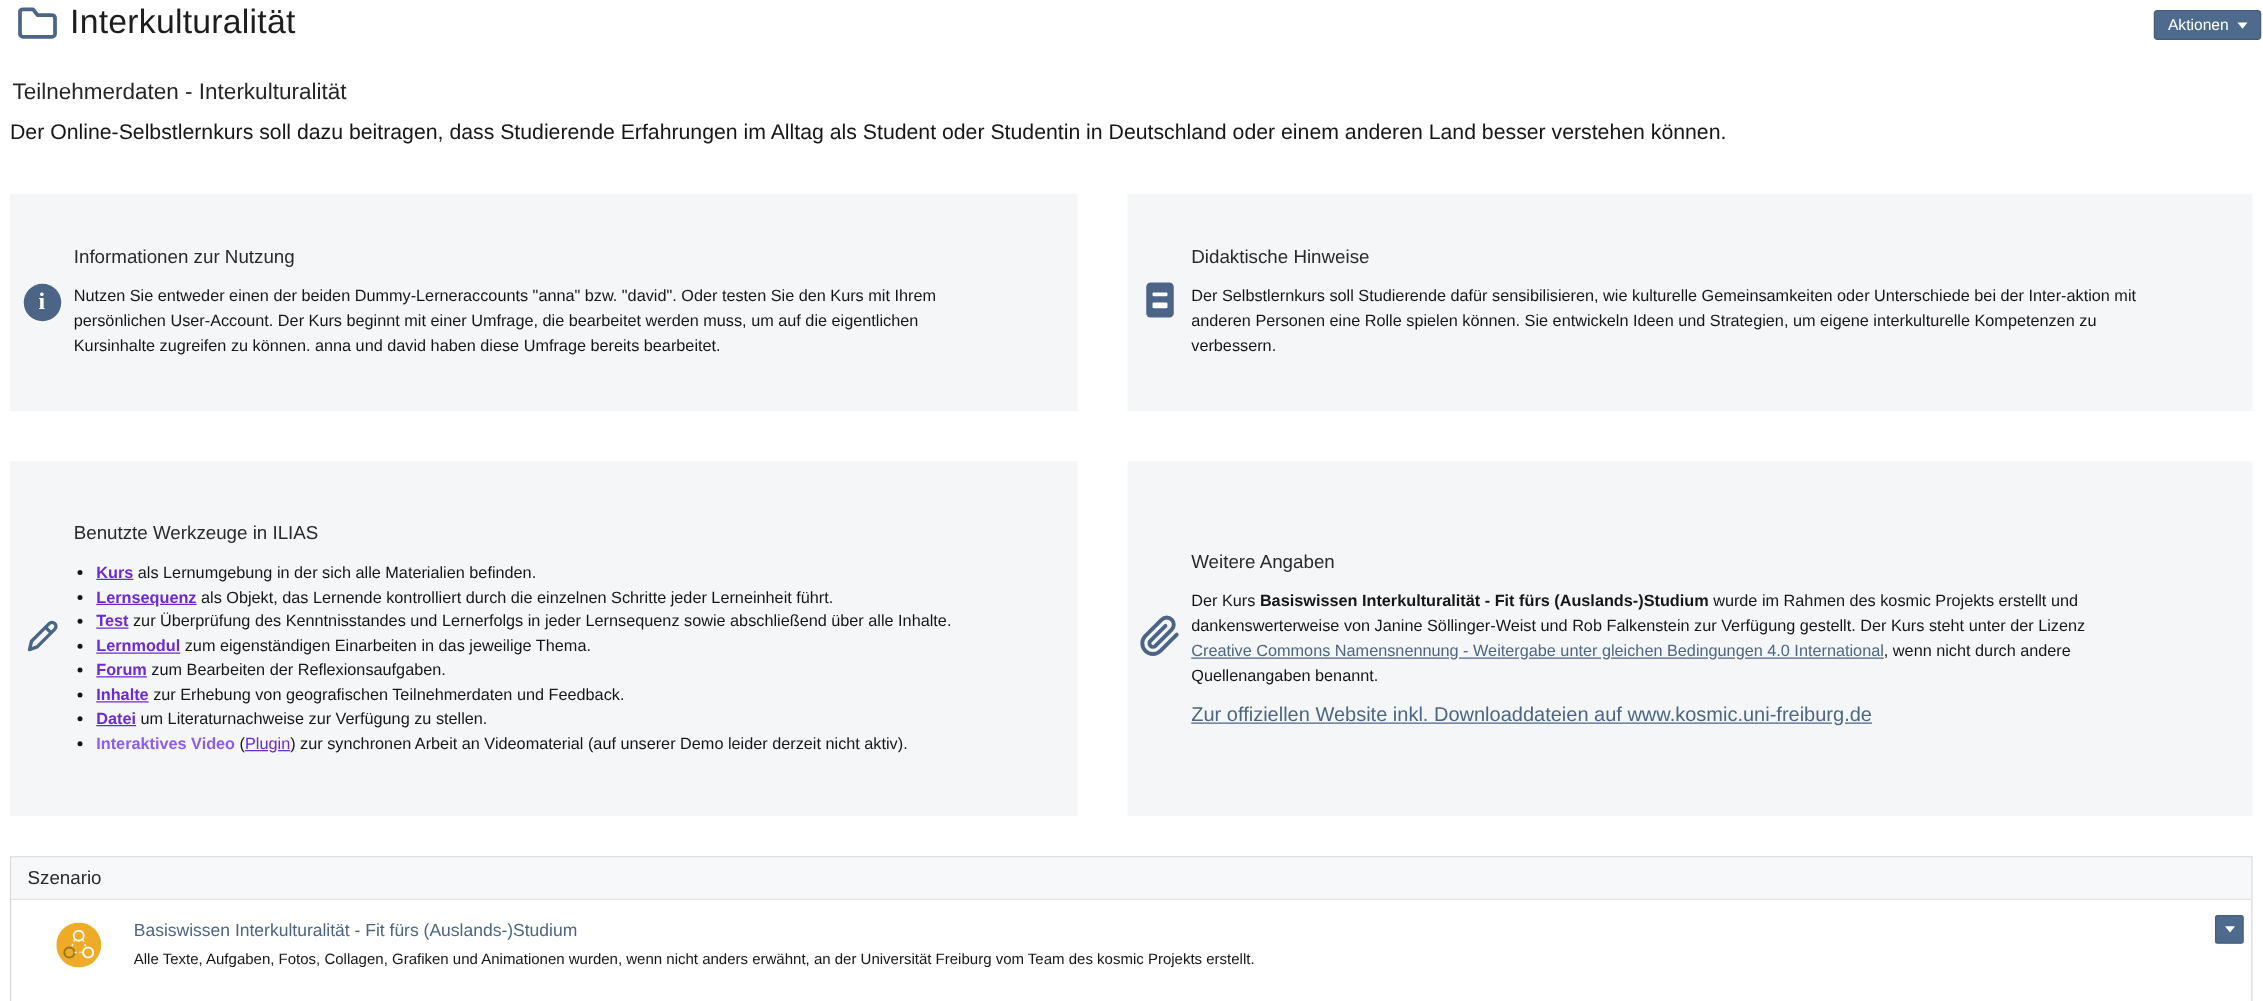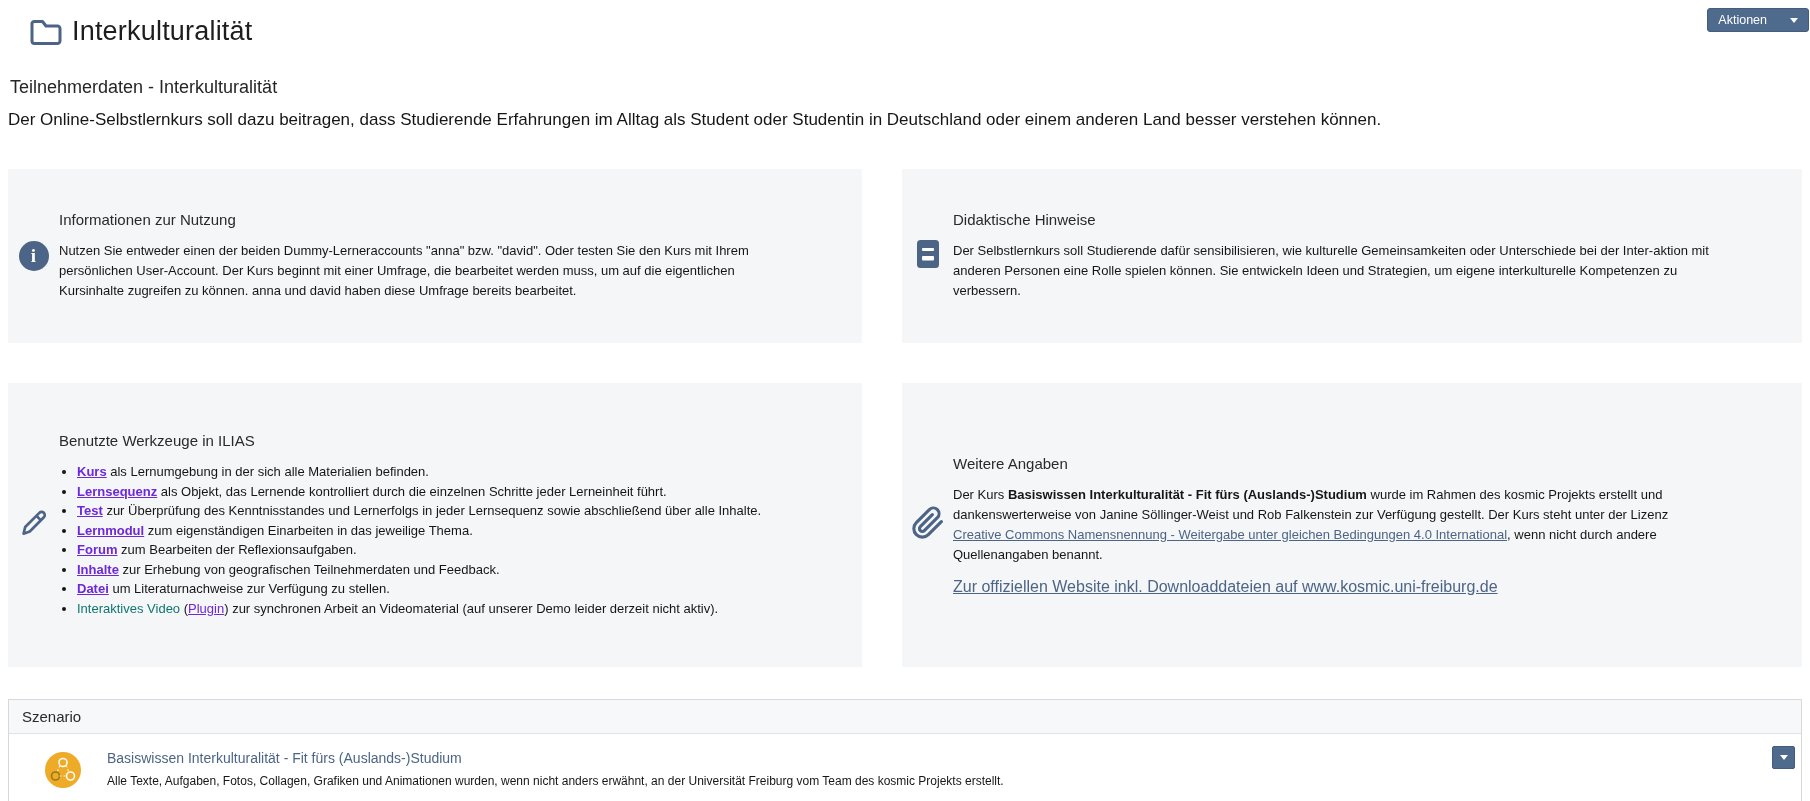--- a/index.html
+++ b/index.html
@@ -5,30 +5,30 @@
   * { box-sizing: border-box; }
   html, body { margin: 0; padding: 0; background: #ffffff; }
   body {
     width: 1810px; height: 801px; overflow: hidden;
     font-family: "Liberation Sans", "DejaVu Sans", sans-serif;
     color: #161616;
   }
   .page { position: relative; width: 100%; height: 100%; }
 
   
-  .obj-header { position: relative; padding: 16px 0 0 13px; margin-left: 16px; }
+  .obj-header { position: relative; padding: 2px 0 0 13px; }
   .title-row { display: flex; align-items: center; gap: 9px; }
   .folder-icon { display: inline-flex; width: 34px; height: 30px; }
   h1 { margin: 0; font-size: 27px; font-weight: 500; color: #1d1d1d; letter-spacing: 0.2px; }
   .subtitle { margin: 4px 0 0 41px; font-size: 13px; color: #1d1d1d; }
   .btn-actions {
     position: absolute; top: 8px; right: 1px;
     display: inline-flex; align-items: center;
     background: #4e6a8d; color: #fff; border: 1px solid #445d7c; border-radius: 3px;
-    font-family: inherit; font-size: 12.5px; padding: 4px 10px; cursor: pointer; gap: 16px;
+    font-family: inherit; font-size: 12.5px; padding: 4px 10px; cursor: pointer;
   }
   .caret {
     display: inline-block; width: 0; height: 0; margin-left: 7px;
     border-left: 4px solid transparent; border-right: 4px solid transparent;
     border-top: 5px solid #ffffff;
   }
 
   
   .content { padding: 0 8px; }
   h2 { margin: 30px 0 0 2px; font-size: 18px; font-weight: 400; color: #262626; }
@@ -55,21 +55,21 @@
     content: "i"; color: #fff; font-family: "Liberation Serif", serif;
     font-weight: 700; font-size: 19px; line-height: 1; margin-top: -1px;
   }
 
   
   .tools { margin: 0; padding-left: 18px; font-size: 13px; line-height: 19.5px; }
   .tools li { margin: 0; }
   a { cursor: pointer; }
   .tool-link { color: #6d28d9; font-weight: 700; text-decoration: underline; }
   .tool-link.plain { font-weight: 400; }
-  .tool-highlight { color: #0f766e; font-weight: 400; }
+  .tool-highlight { color: #8b5cf6; font-weight: 700; }
   .text-link { color: #4c6586; text-decoration: underline; }
   .website { display: inline-block; margin-top: 13px; font-size: 16px; }
 
   
   .scenario { margin-top: 32px; border: 1px solid #d8d8d8; background: #fff; height: 150px; }
   .scenario-header {
     padding: 8px 13px; font-size: 15px; color: #2a2a2a;
     background: #f7f8fa; border-bottom: 1px solid #e2e2e2;
   }
   .scenario-body { position: relative; display: flex; padding: 16px 14px 14px 36px; }

